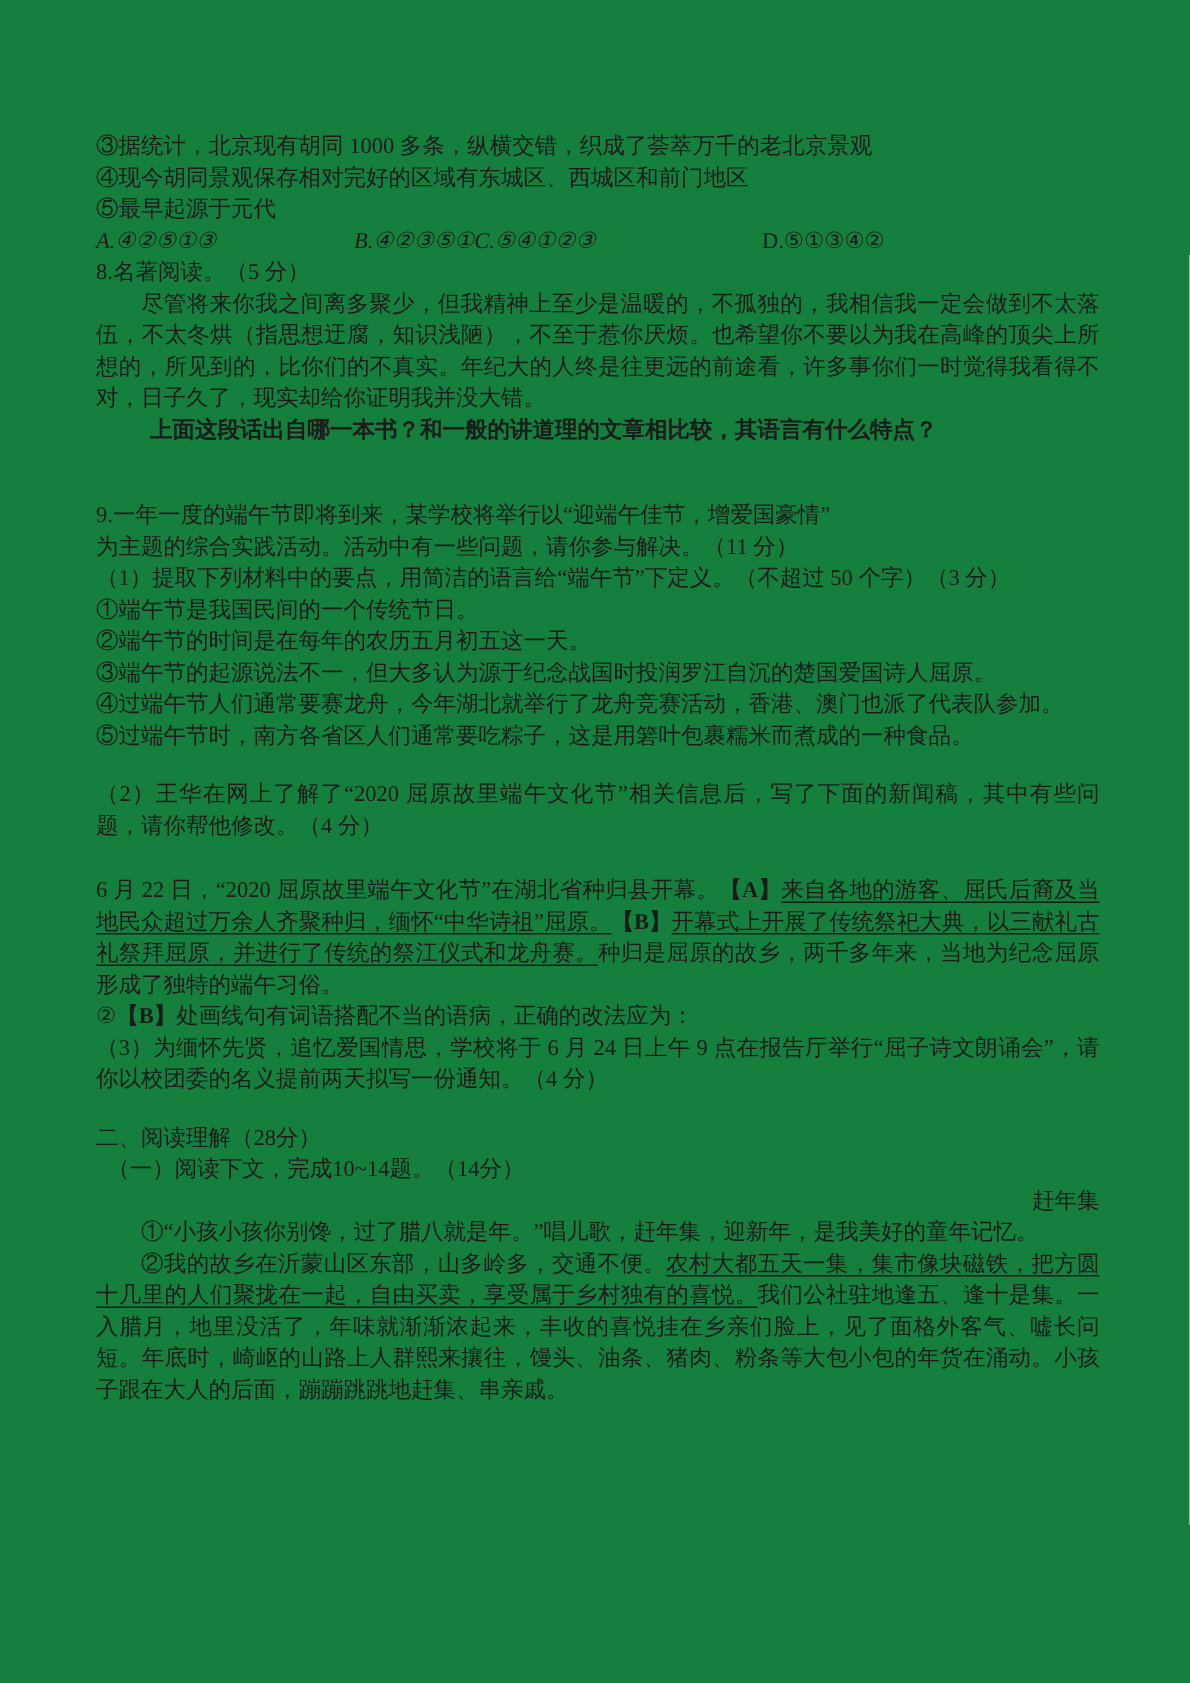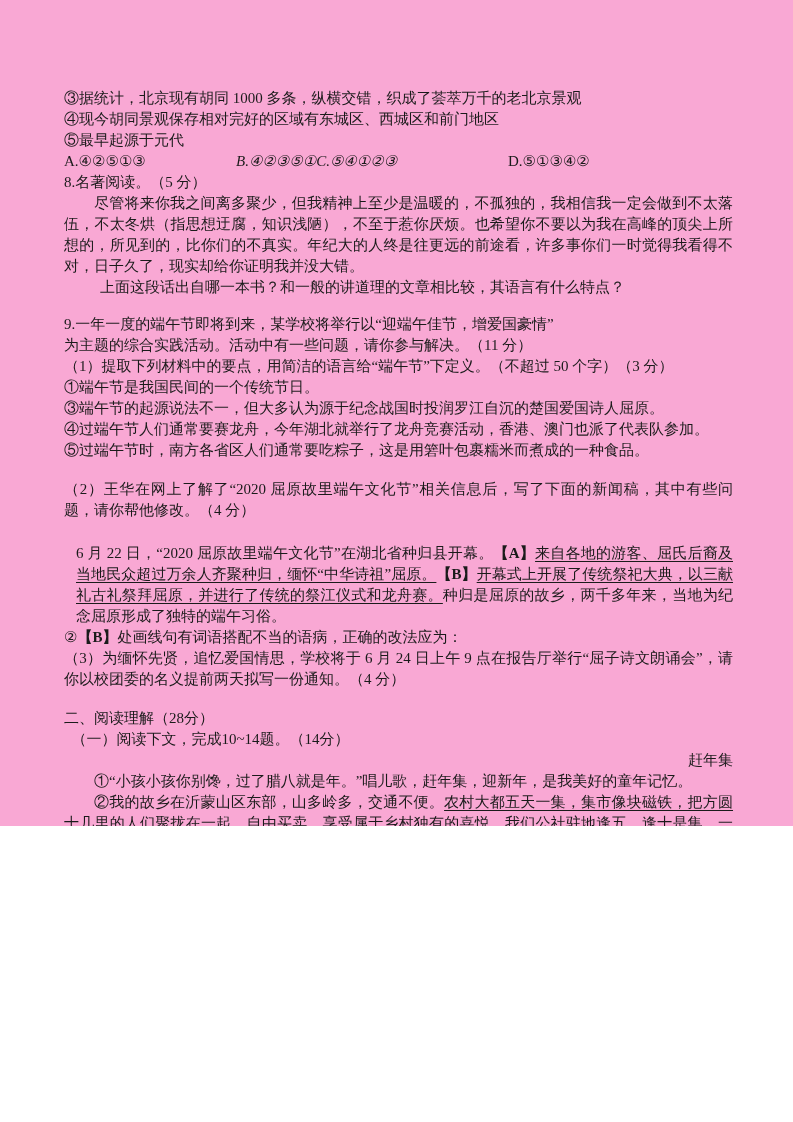--- a/index.html
+++ b/index.html
@@ -3,40 +3,40 @@
 <meta charset="utf-8">
 <style>
   html, body {
     margin: 0;
     padding: 0;
     background: #ffffff;
   }
   .page {
     position: relative;
     width: 793px;
-    height: 826px;
-    background: #f9a8d4;
+    height: 1122px;
+    background: #15803d;
     box-sizing: border-box;
     padding: 88px 60px 0 64px;
     font-family: "Liberation Serif", "DejaVu Serif", serif;
     font-size: 15px;
     line-height: 21px;
     color: #1b1b1b;
     overflow: hidden;
   }
   .line { margin: 0; }
   .just { text-align: justify; text-justify: inter-ideograph; }
   .indent2 { text-indent: 2em; }
-  .q8-question { padding-left: 2.4em; }
+  .q8-question { padding-left: 2.4em; font-weight: bold; }
   .choices { display: flex; margin: 0; }
-  .choice-a { width: 172px; }
+  .choice-a { width: 172px; font-style: italic; }
   .choice-bc { width: 272px; font-style: italic; }
   .gap-lg { margin-top: 18px; }
-  .gap-md { margin-top: 16px; }
-  .gap-sm { margin-top: 22px; margin-left: 12px; }
+  .gap-md { margin-top: 36px; }
+  .gap-sm { margin-top: 22px; }
   .uline { text-decoration: underline; text-underline-offset: 3px; }
   .bold { font-weight: bold; }
   .essay-title { text-align: right; }
   .sub-indent { padding-left: 0.5em; }
 </style>
 </head>
 <body>
 
 <div class="page">
 
@@ -50,20 +50,21 @@
   </div>
 
   <div class="line">8.名著阅读。（5 分）</div>
   <div class="line just indent2">尽管将来你我之间离多聚少，但我精神上至少是温暖的，不孤独的，我相信我一定会做到不太落伍，不太冬烘（指思想迂腐，知识浅陋），不至于惹你厌烦。也希望你不要以为我在高峰的顶尖上所想的，所见到的，比你们的不真实。年纪大的人终是往更远的前途看，许多事你们一时觉得我看得不对，日子久了，现实却给你证明我并没大错。</div>
   <div class="line q8-question">上面这段话出自哪一本书？和一般的讲道理的文章相比较，其语言有什么特点？</div>
 
   <div class="line gap-md">9.一年一度的端午节即将到来，某学校将举行以“迎端午佳节，增爱国豪情”</div>
   <div class="line">为主题的综合实践活动。活动中有一些问题，请你参与解决。（11 分）</div>
   <div class="line">（1）提取下列材料中的要点，用简洁的语言给“端午节”下定义。（不超过 50 个字）（3 分）</div>
   <div class="line">①端午节是我国民间的一个传统节日。</div>
+  <div class="line">②端午节的时间是在每年的农历五月初五这一天。</div>
   <div class="line just">③端午节的起源说法不一，但大多认为源于纪念战国时投润罗江自沉的楚国爱国诗人屈原。</div>
   <div class="line just">④过端午节人们通常要赛龙舟，今年湖北就举行了龙舟竞赛活动，香港、澳门也派了代表队参加。</div>
   <div class="line just">⑤过端午节时，南方各省区人们通常要吃粽子，这是用箬叶包裹糯米而煮成的一种食品。</div>
 
   <div class="line just gap-lg">（2）王华在网上了解了“2020 屈原故里端午文化节”相关信息后，写了下面的新闻稿，其中有些问题，请你帮他修改。（4 分）</div>
 
   <div class="line just gap-sm"><span>6 月 22 日，“2020 屈原故里端午文化节”在湖北省种归县开幕。</span><span class="bold">【A】</span><span class="uline">来自各地的游客、屈氏后裔及当地民众超过万余人齐聚种归，缅怀“中华诗祖”屈原。</span><span class="bold">【B】</span><span class="uline">开幕式上开展了传统祭祀大典，以三献礼古礼祭拜屈原，并进行了传统的祭江仪式和龙舟赛。</span><span>种归是屈原的故乡，两千多年来，当地为纪念屈原形成了独特的端午习俗。</span></div>
   <div class="line"><span>②</span><span class="bold">【B】</span><span>处画线句有词语搭配不当的语病，正确的改法应为：</span></div>
   <div class="line just">（3）为缅怀先贤，追忆爱国情思，学校将于 6 月 24 日上午 9 点在报告厅举行“屈子诗文朗诵会”，请你以校团委的名义提前两天拟写一份通知。（4 分）</div>
 

